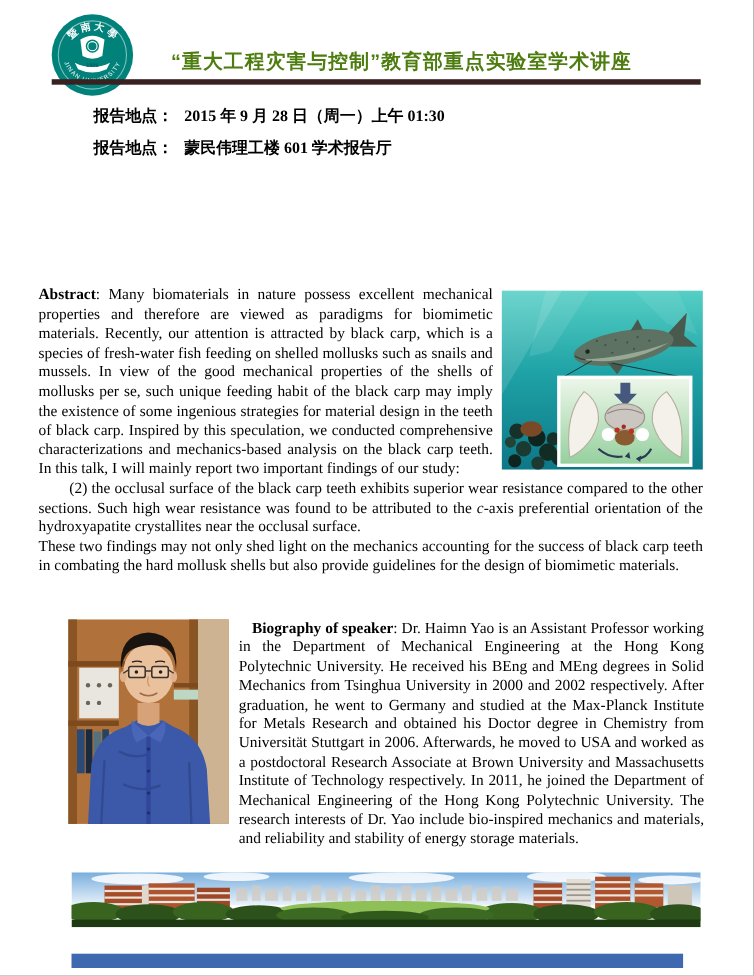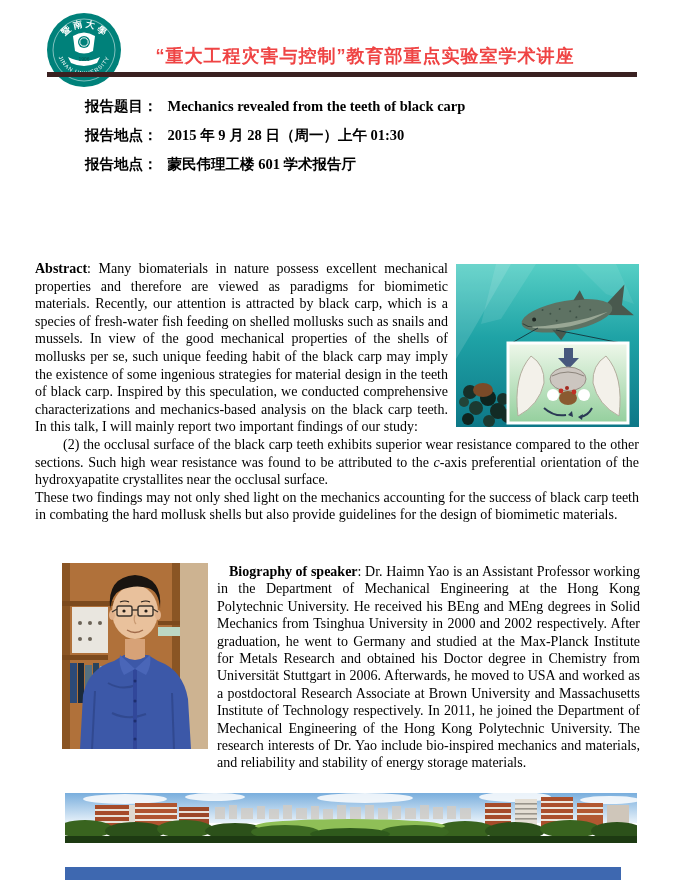--- a/index.html
+++ b/index.html
@@ -6,21 +6,21 @@
   .page{
     position:relative;width:685px;height:887px;margin:0 auto;
     background:#ffffff;overflow:hidden;
     font-family:"Liberation Serif", serif;color:#000;
   }
   
   .logo{position:absolute;left:46px;top:12px;width:76px;height:76px;}
   .title{
     position:absolute;left:108px;top:44px;width:514px;text-align:center;
     font-family:"Liberation Sans", sans-serif;font-weight:bold;
-    font-size:18px;letter-spacing:1px;color:#ef4444;
+    font-size:18px;letter-spacing:1px;color:#4d7c0f;
   }
   .rule{position:absolute;left:47px;top:72px;width:590px;height:5px;background:#3a2121;}
   
   .details{position:absolute;left:85px;top:92px;width:540px;}
   .drow{height:29px;line-height:29px;font-size:14.5px;font-weight:bold;white-space:nowrap;}
   .dlabel{font-family:"Liberation Sans", sans-serif;margin-right:10px;}
   .dvalue{font-family:"Liberation Serif", serif;}
   
   .watermark{
     position:absolute;left:398px;top:368px;width:208px;height:208px;z-index:0;
@@ -68,23 +68,20 @@
     <circle cx="38" cy="30" r="6" fill="#00817a"></circle>
     <circle cx="38" cy="30" r="4.2" fill="none" stroke="#ffffff" stroke-width="1"></circle>
     <path d="M 22,45 Q 38,53 54,45 L 51,51 Q 38,57 25,51 Z" fill="#ffffff"></path>
     <text x="38" y="48.5" font-size="5" fill="#00615c" text-anchor="middle" font-family="Liberation Sans, sans-serif" font-weight="bold">1906</text>
   </svg>
 
   <div class="title">“重大工程灾害与控制”教育部重点实验室学术讲座</div>
   <div class="rule"></div>
 
   <div class="details">
-    <div class="drow">
-      <span class="dlabel">报告题目：</span><span class="dvalue">Mechanics revealed from the teeth of black carp</span>
-    </div>
     <div class="drow">
       <span class="dlabel">报告地点：</span><span class="dvalue">2015 年 9 月 28 日（周一）上午 01:30</span>
     </div>
     <div class="drow">
       <span class="dlabel">报告地点：</span><span class="dvalue">蒙民伟理工楼 601 学术报告厅</span>
     </div>
   </div>
 
 
   <div class="abstract">

